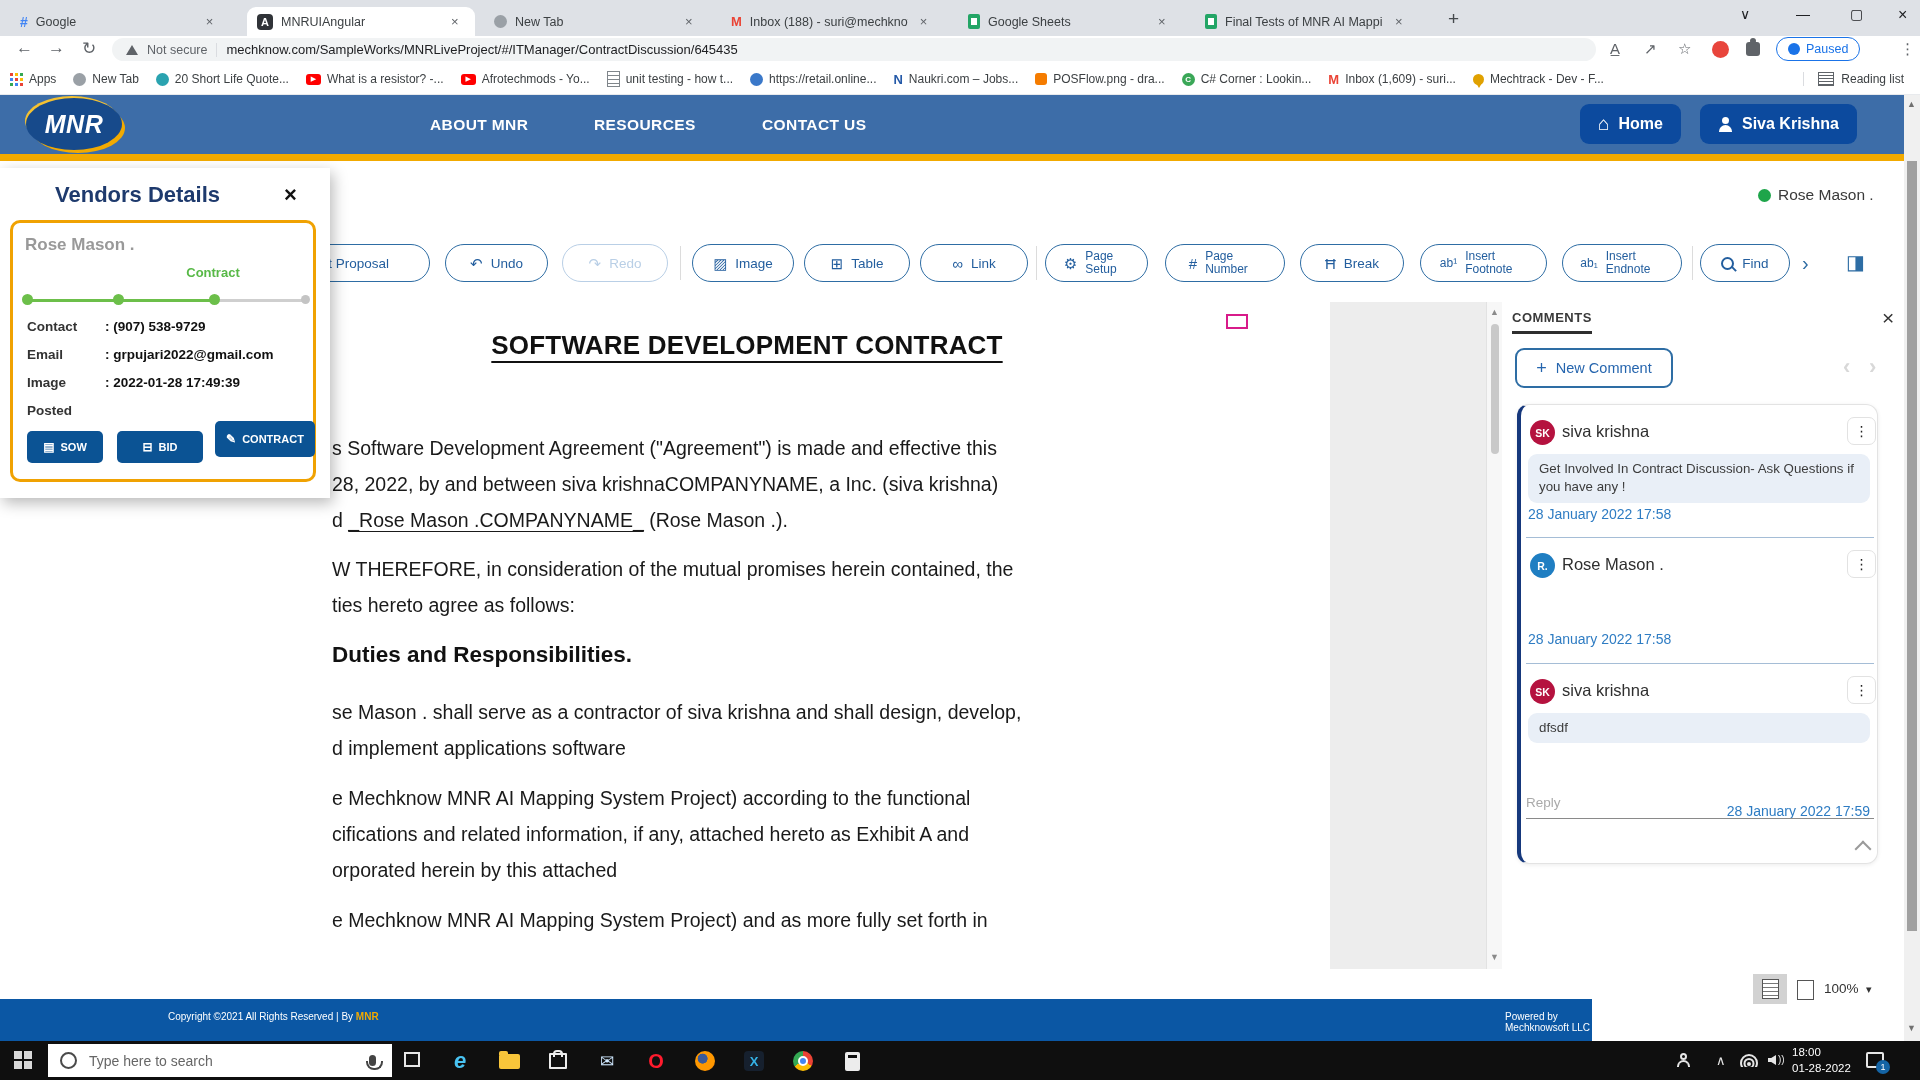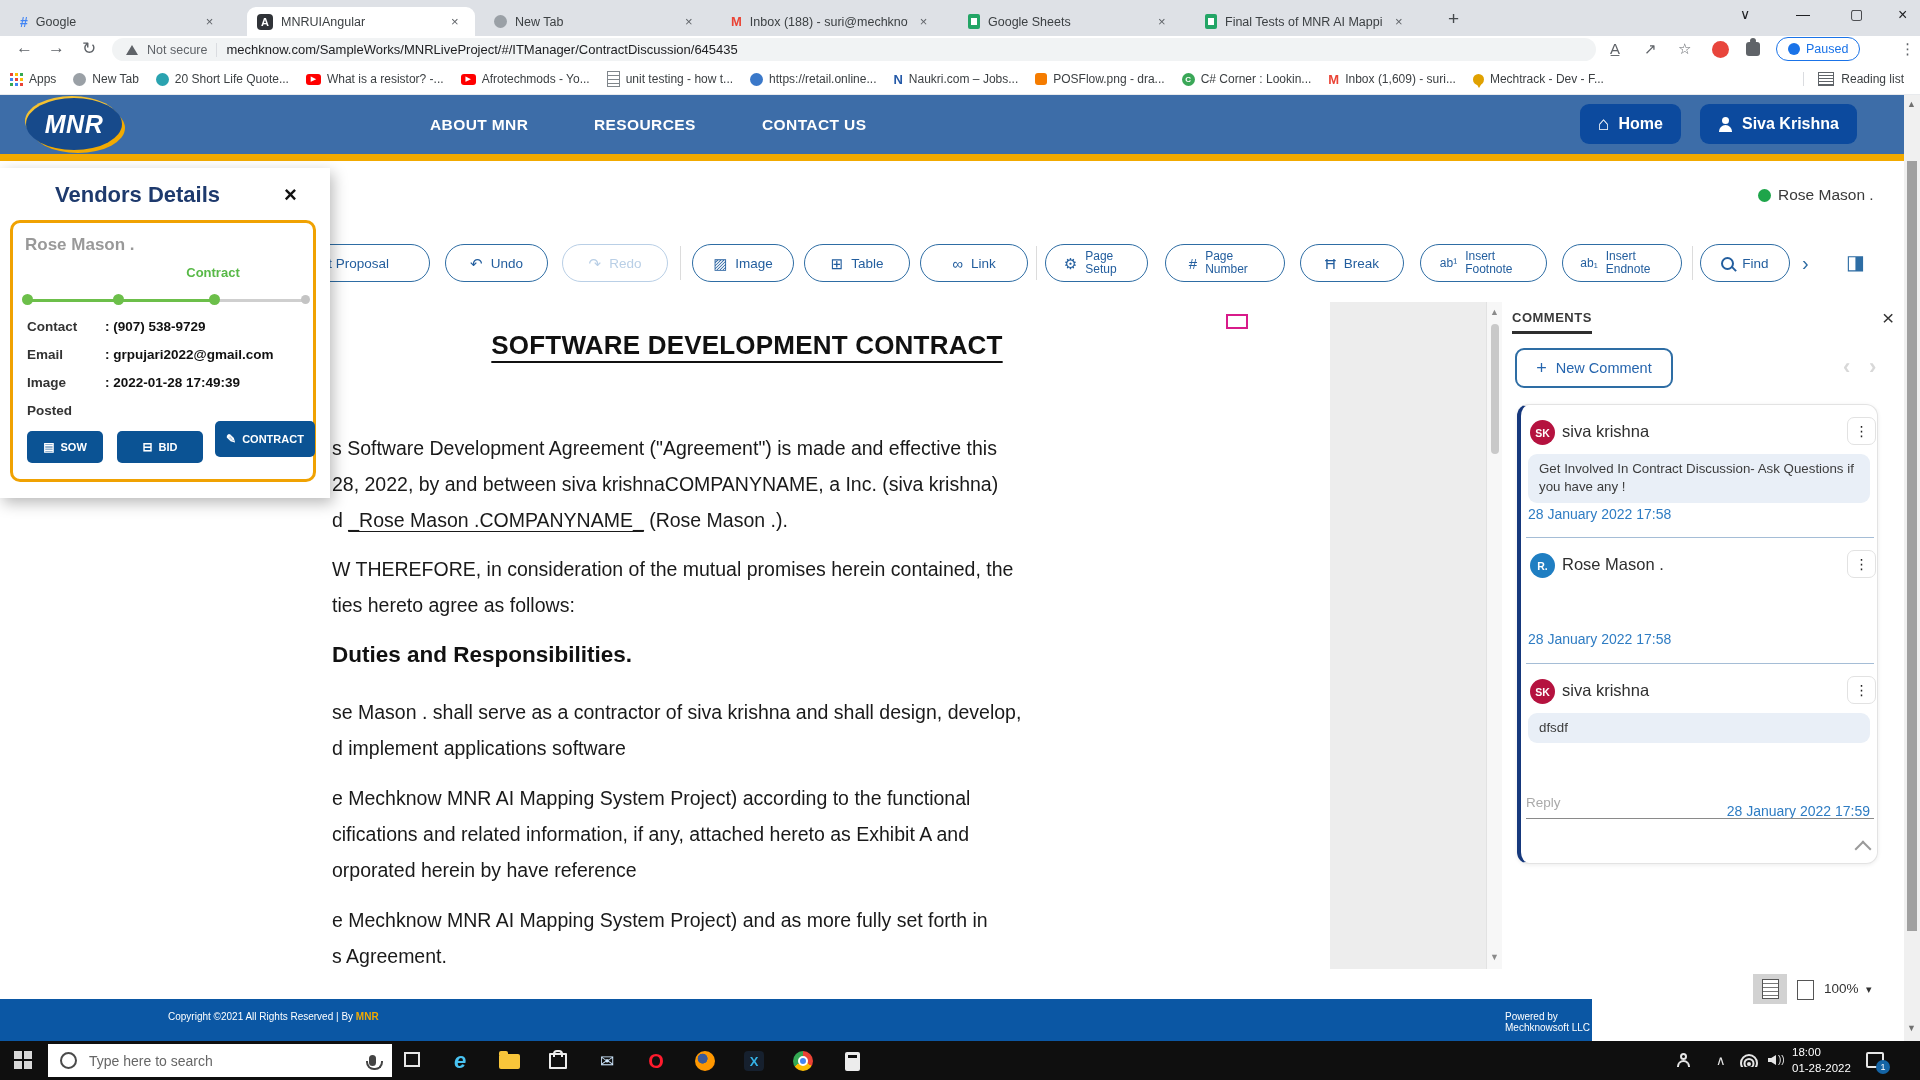--- a/index.html
+++ b/index.html
@@ -450,25 +450,24 @@
     <div>ties hereto agree as follows:</div>
   </div>
   <div class="dh2" style="top:642px;">Duties and Responsibilities.</div>
   <div class="dpara" style="top:694px;">
     <div>se Mason  . shall serve as a contractor of siva krishna and shall design, develop,</div>
     <div>d implement applications software</div>
   </div>
   <div class="dpara" style="top:780px;">
     <div>e Mechknow MNR AI Mapping System Project) according to the functional</div>
     <div>cifications and related information, if any, attached hereto as Exhibit A and</div>
-    <div>orporated herein by have reference</div>
+    <div>orporated herein by this attached</div>
   </div>
   <div class="dpara" style="top:902px;">
     <div>e Mechknow MNR AI Mapping System Project) and as more fully set forth in</div>
-    <div>s Agreement.</div>
   </div>
 
   <div class="graystrip"></div>
   <div class="iscroll">
     <span class="iarr" style="top:5px;">▲</span>
     <span class="ithumb"></span>
     <span class="iarr" style="top:650px;">▼</span>
   </div>
 
   <span class="ctitle">COMMENTS</span>

